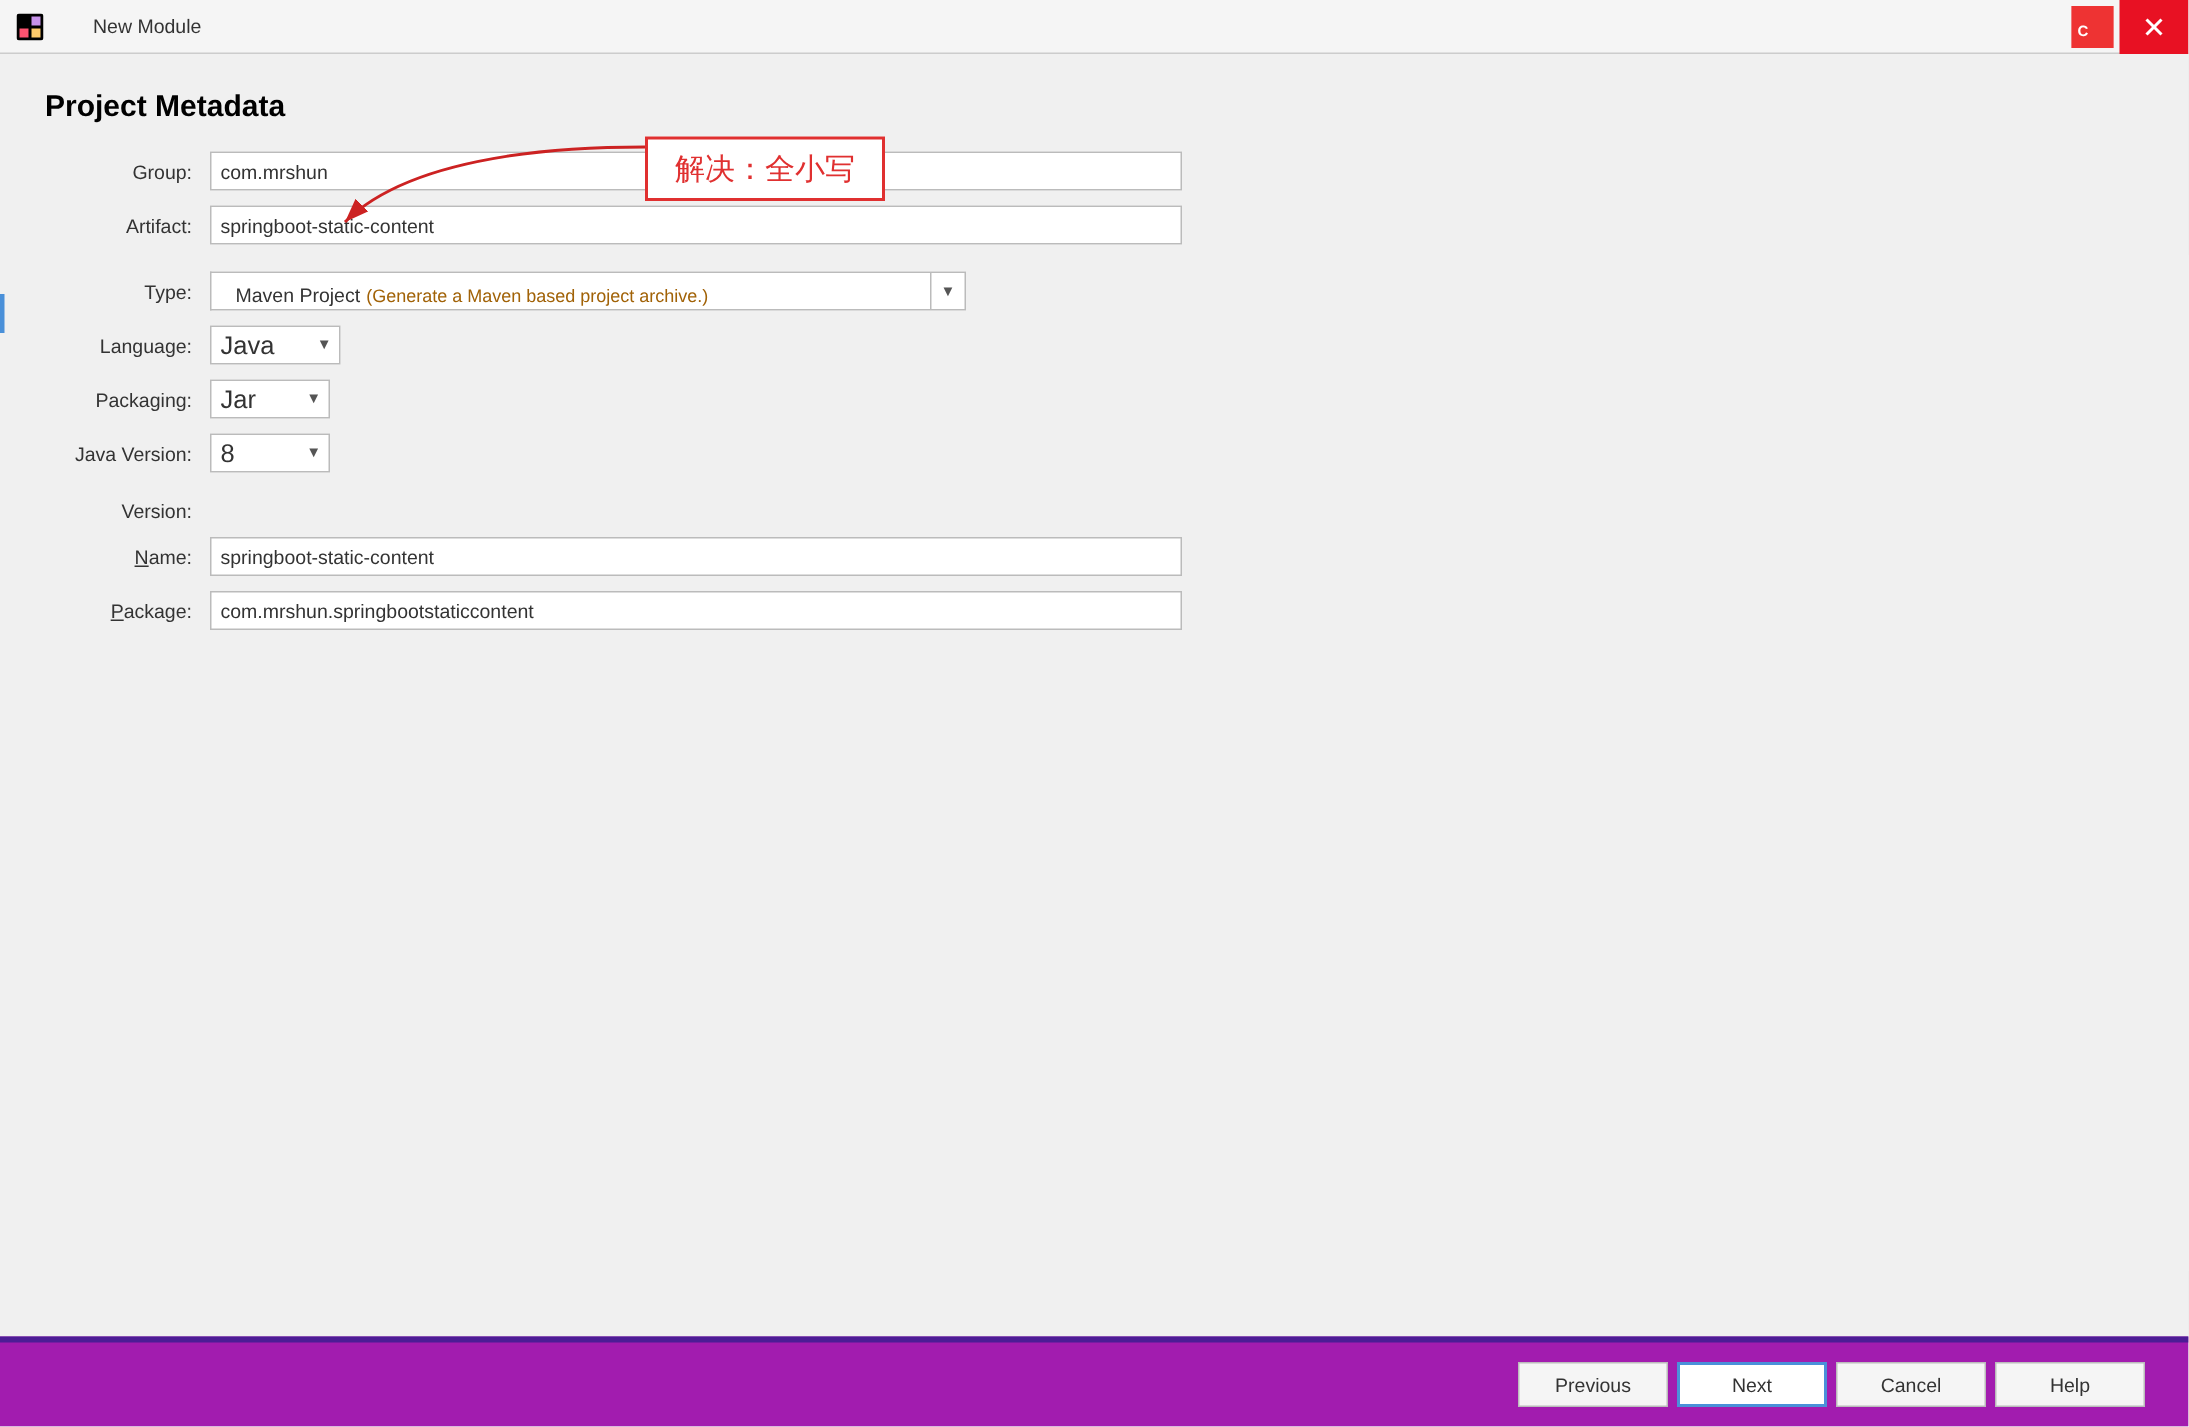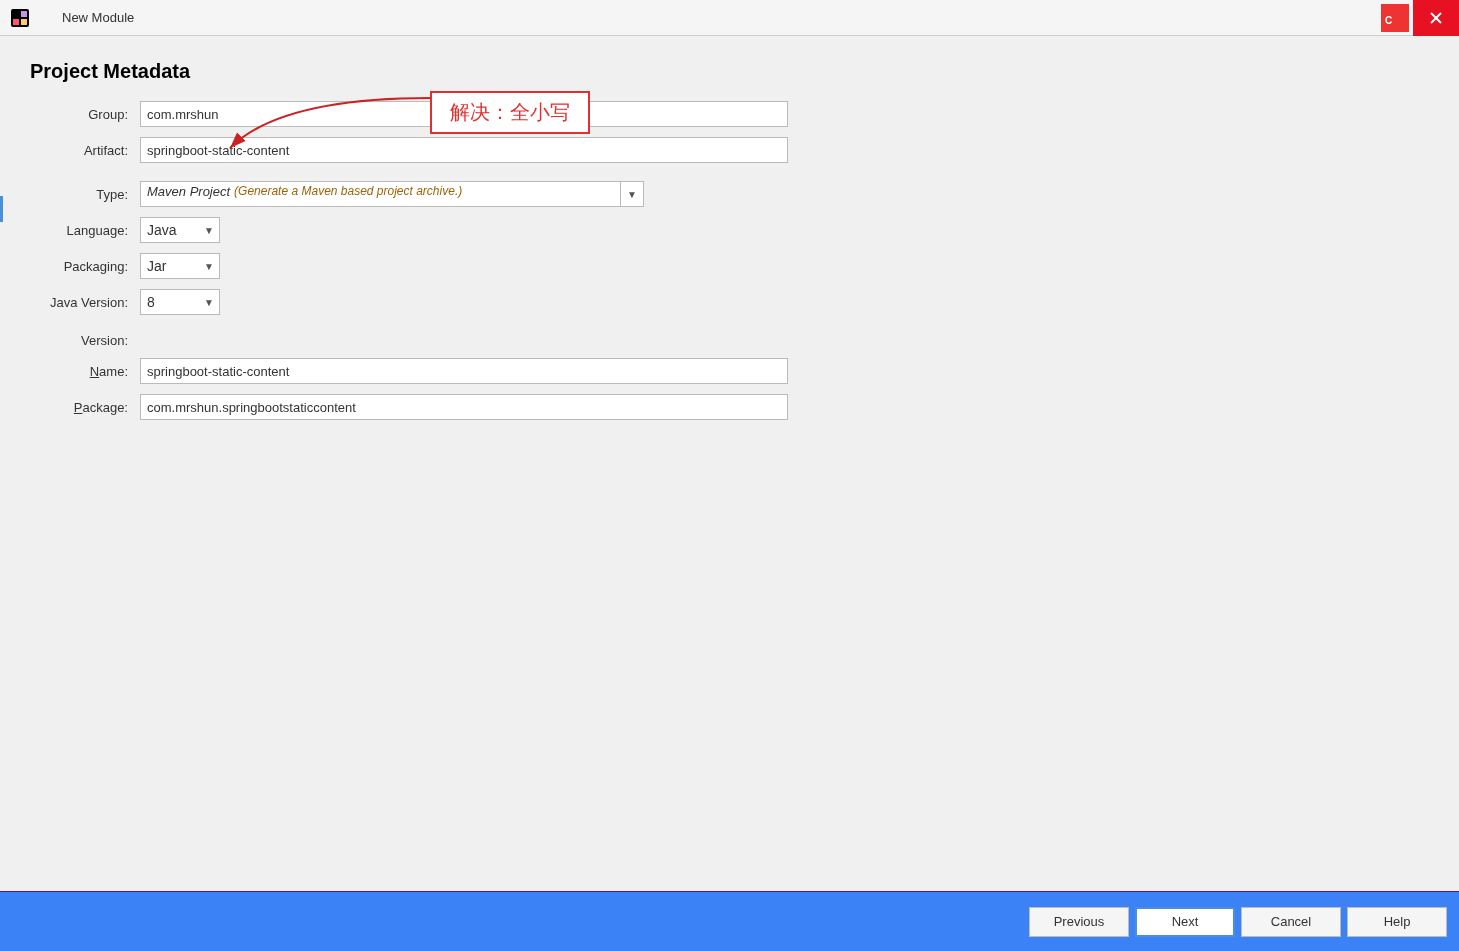--- a/index.html
+++ b/index.html
@@ -83,21 +83,21 @@
       position: relative;
       display: inline-flex;
       align-items: center;
     }
 
     .form-select {
       height: 26px;
       border: 1px solid #bbb;
       background: white;
       padding: 2px 24px 2px 6px;
-      font-size: 14px;
+      font-size: 17px;
       color: #333;
       outline: none;
       appearance: none;
       -webkit-appearance: none;
       cursor: pointer;
       min-width: 80px;
     }
 
     .select-arrow {
       position: absolute;
@@ -112,28 +112,27 @@
     .type-select-wrapper {
       display: flex;
       align-items: center;
       gap: 0;
     }
 
     .type-select-main {
       height: 26px;
       border: 1px solid #bbb;
       background: white;
-      padding: 2px 6px;
+      padding: 2px 16px;
       font-size: 13px;
       color: #333;
       border-right: none;
       display: flex;
-      align-items: flex-start;
+      align-items: flex-end;
       min-width: 480px;
-      font-style: italic;
     }
 
     .type-select-btn {
       height: 26px;
       width: 24px;
       border: 1px solid #bbb;
       background: white;
       display: flex;
       align-items: center;
       justify-content: center;
@@ -166,26 +165,26 @@
       overflow: visible;
     }
 
     
     .button-bar {
       position: absolute;
       bottom: 0;
       left: 0;
       right: 0;
       height: 60px;
-      background: #3b82f6;
-      border-top: 1px solid #4c1d95;
+      background: #a21caf;
+      border-top: 4px solid #4c1d95;
       display: flex;
       align-items: center;
       justify-content: flex-end;
-      padding: 0 12px;
+      padding: 0 29px;
       gap: 6px;
     }
 
     .btn {
       height: 30px;
       min-width: 100px;
       border: 1px solid #bbb;
       background: #f5f5f5;
       font-size: 13px;
       color: #333;

